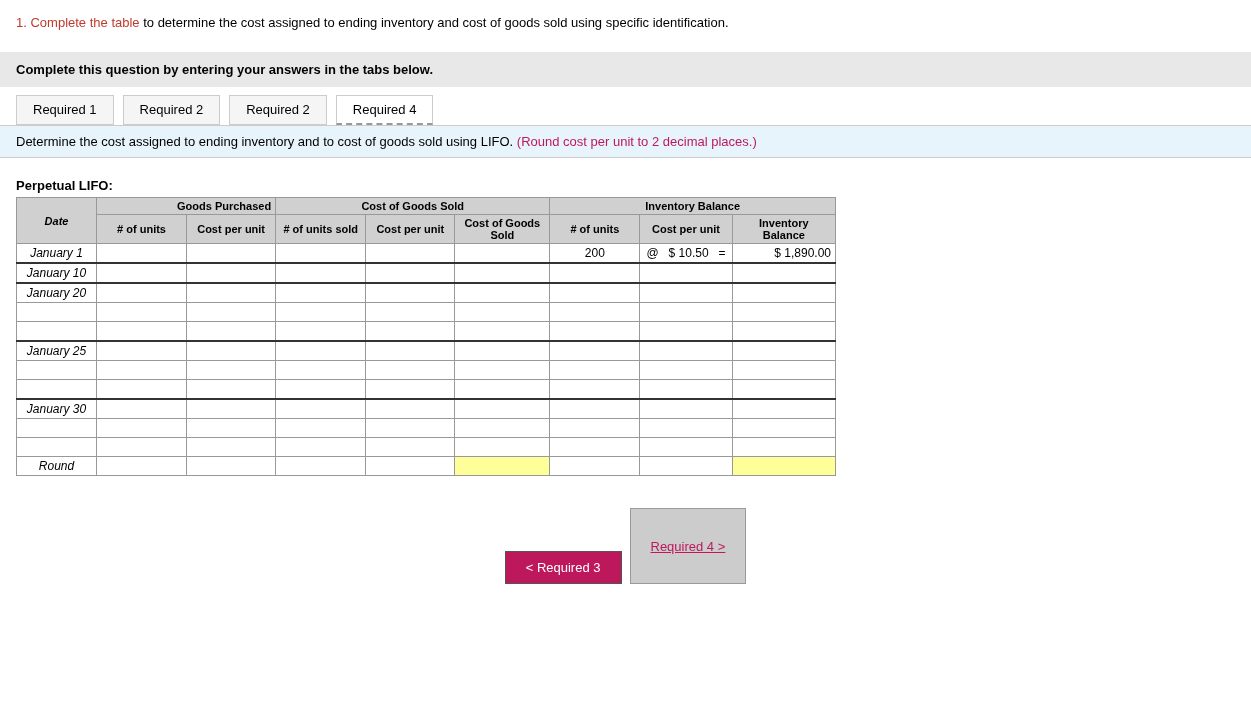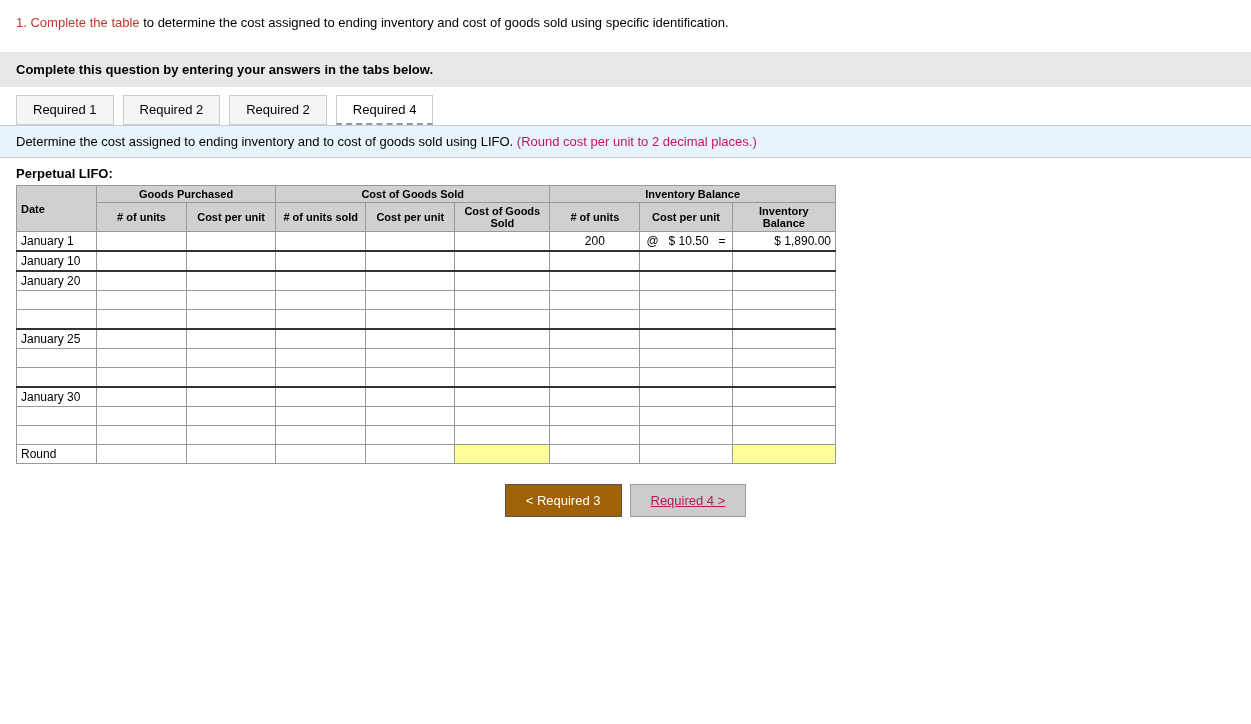--- a/index.html
+++ b/index.html
@@ -12,37 +12,37 @@
     .complete-bar { background: #e8e8e8; padding: 10px 16px; font-weight: bold; font-size: 13px; margin-top: 4px; }
 
     .tabs-row { display: flex; padding: 8px 16px 0 16px; border-bottom: 1px solid #ccc; background: #fff; }
     .tab { padding: 6px 16px; border: 1px solid #ccc; background: #f5f5f5; cursor: pointer; font-size: 13px; margin-right: 9px; }
     .tab.active { background: #fff; border-bottom: 2px dashed #999; font-weight: normal; }
     .tab:not(.active) { border-bottom: 1px solid #ccc; }
 
     .description { padding: 8px 16px; background: #e8f4fc; font-size: 13px; border-bottom: 1px solid #ccc; }
     .description .orange { color: #be185d; }
 
-    .table-section { padding: 8px 16px; }
+    .table-section { padding: 20px 16px; }
     .section-title { font-weight: bold; font-size: 13px; margin-bottom: 4px; }
 
     table { border-collapse: collapse; width: 820px; font-size: 12px; }
     th, td { border: 1px solid #999; padding: 2px 4px; text-align: center; }
     th { background: #d0d0d0; font-weight: bold; font-size: 11px; }
 
-    .date-col { width: 80px; text-align: left; }
+    .date-col { width: 80px; text-align: center; font-style: italic; }
     .input-cell { background: #fff; padding: 0; }
     .input-cell input { width: 100%; border: none; outline: none; font-size: 12px; padding: 2px 3px; text-align: center; background: transparent; }
     .yellow-cell { background: #ffff99; }
     .yellow-cell input { background: #ffff99; }
-    .goods-header { background: #d0d0d0; }
+    .goods-header { background: #d0d0d0; text-align: right; }
 
     .nav-buttons { display: flex; justify-content: center; gap: 8px; padding: 12px 16px; }
     .nav-btn { padding: 8px 20px; font-size: 13px; cursor: pointer; border: 1px solid #555; }
-    .nav-btn.dark { background: #a16207; color: #fff; border-color: #555; }
+    .nav-btn.dark { background: #be185d; color: #fff; border-color: #555; margin-top: 43px; }
     .nav-btn.light { background: #ccc; color: #be185d; border-color: #999; text-decoration: underline; }
   </style>
 </head>
 <body>
 
 <div class="instructions">
   <p><span class="highlight">1. Complete the table</span> to determine the cost assigned to ending inventory and cost of goods sold using specific identification.</p>
 </div>
 
 <div class="complete-bar">Complete this question by entering your answers in the tabs below.</div>

